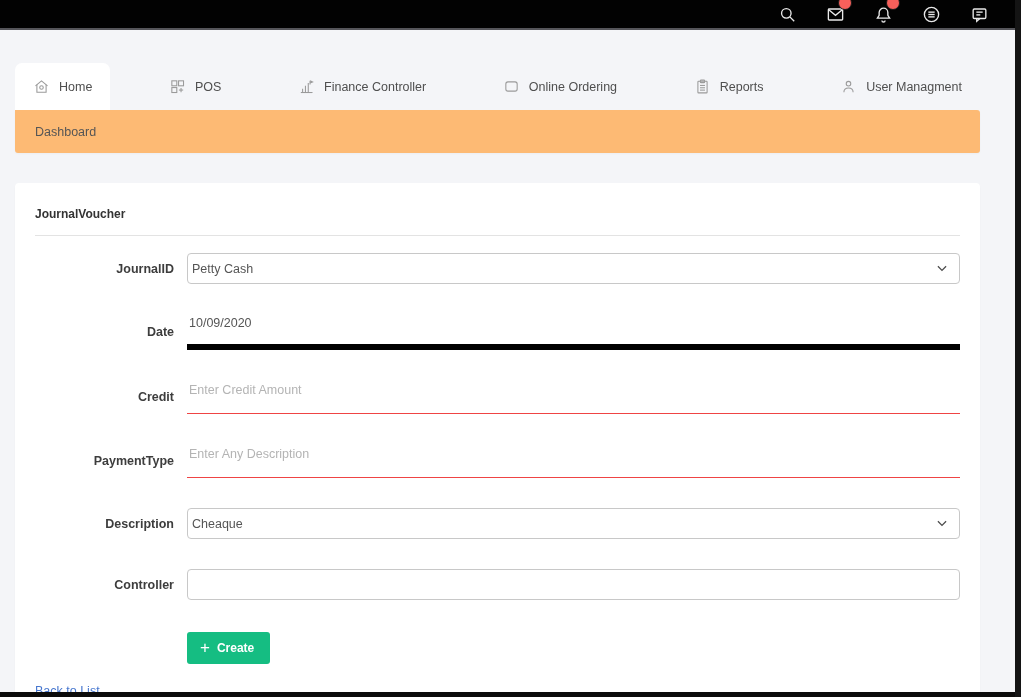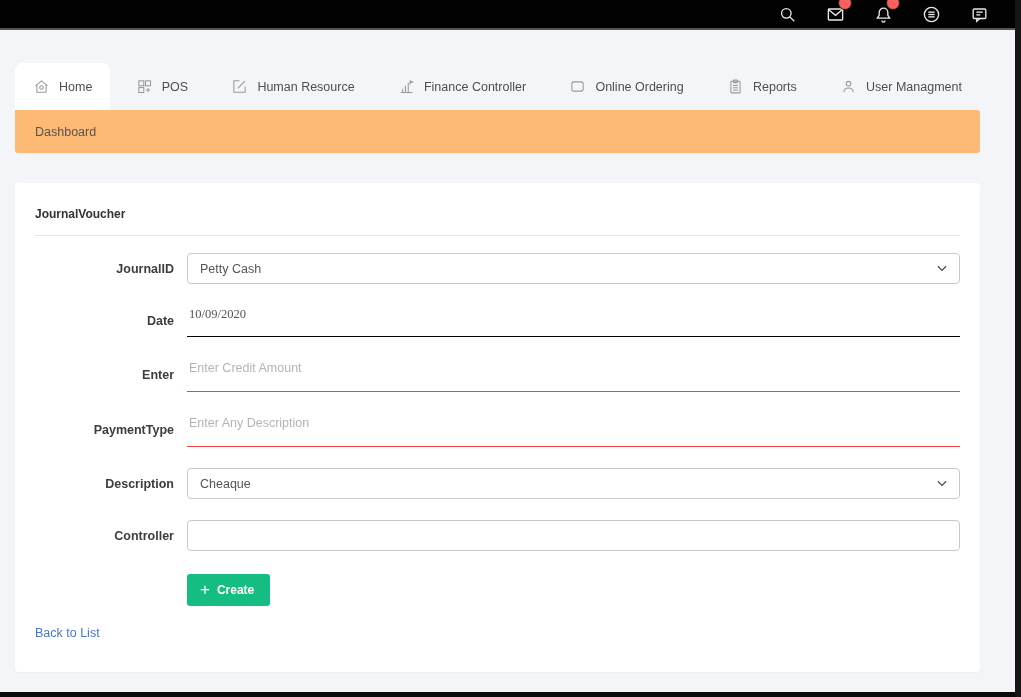--- a/index.html
+++ b/index.html
@@ -46,36 +46,36 @@
 
   
   .panel {
     margin:30px 41px 0 15px; background:#ffffff; border-radius:4px;
     padding:18px 20px 22px 20px; box-shadow:0 1px 2px rgba(0,0,0,0.03);
     min-height:489px;
   }
   .panel-title { font-size:12px; font-weight:bold; color:#333; margin:6px 0 14px 0; }
   .panel-divider { border-bottom:1px solid #e3e3e3; margin-bottom:17px; }
 
-  .frow { display:flex; align-items:center; margin-bottom:21px; }
+  .frow { display:flex; align-items:center; margin-bottom:30px; }
   .flabel {
     width:152px; text-align:right; padding-right:13px; flex:none;
     font-size:12.5px; font-weight:bold; color:#3d3d3d;
   }
   .fcontrol { flex:1; position:relative; }
 
   .sel {
     width:100%; height:31px; border:1px solid #c8c8c8; border-radius:4px;
-    background:#fff; color:#555; font-size:12.5px; padding:0 30px 0 12px;
+    background:#fff; color:#555; font-size:12.5px; padding:0 30px 0 4px;
     appearance:none; -webkit-appearance:none; font-family:"Liberation Sans",sans-serif;
   }
   .sel-chevron { position:absolute; right:11px; top:8px; pointer-events:none; }
   .sel-chevron svg { width:14px; height:14px; stroke:#4c4c4c; stroke-width:2.2; fill:none; }
 
-  .date-val { font-size:12.5px; color:#555; padding:2px 2px 14px 2px; border-bottom:1px solid #000000;font-family:Liberation Serif, serif; }
+  .date-val { font-size:12.5px; color:#555; padding:2px 2px 14px 2px; border-bottom:6px solid #000000; }
 
   .uline {
     width:100%; border:none; border-bottom:1px solid #ef4444; background:transparent;
     font-size:12.5px; color:#7f1d1d; padding:2px 2px 16px 2px; outline:none;
     font-family:Liberation Sans, sans-serif;
   }
   .uline::placeholder { color:#b4b4b4; opacity:1; }
 
   .boxinput {
     width:100%; height:31px; border:1px solid #c8c8c8; border-radius:4px;
@@ -150,29 +150,20 @@
     <span class="tab-icon">
       <svg viewBox="0 0 24 24">
           <rect x="4" y="4" width="7" height="7"></rect>
           <rect x="13.5" y="4" width="7" height="7"></rect>
           <rect x="4" y="13.5" width="7" height="7"></rect>
           <line x1="17" y1="14" x2="17" y2="20"></line>
           <line x1="14" y1="17" x2="20" y2="17"></line>
         </svg>
     </span>
     <span class="tab-label">POS</span>
-  </div>
-  <div class="tab">
-    <span class="tab-icon">
-      <svg viewBox="0 0 24 24">
-          <path d="M20 12 V20 H4 V4 H12"></path>
-          <path d="M9.5 14.5 L19.5 4.5"></path>
-        </svg>
-    </span>
-    <span class="tab-label">Human Resource</span>
   </div>
   <div class="tab">
     <span class="tab-icon">
       <svg viewBox="0 0 24 24">
           <path d="M4 20.5 H20.5"></path>
           <path d="M6.5 20 V15"></path>
           <path d="M10.5 20 V11"></path>
           <path d="M14.5 20 V7"></path>
           <path d="M17 4 v5 M17 4 l3.5 1.5 L17 7"></path>
         </svg>
@@ -233,21 +224,21 @@
   </div>
 
   <div class="frow">
     <div class="flabel">Date</div>
     <div class="fcontrol">
       <div class="date-val">10/09/2020</div>
     </div>
   </div>
 
   <div class="frow">
-    <div class="flabel">Enter</div>
+    <div class="flabel">Credit</div>
     <div class="fcontrol">
       <input class="uline" type="text" placeholder="Enter Credit Amount" style="">
     </div>
   </div>
 
 
   <div class="frow">
     <div class="flabel">PaymentType</div>
     <div class="fcontrol">
       <input class="uline" type="text" placeholder="Enter Any Description" style="">

